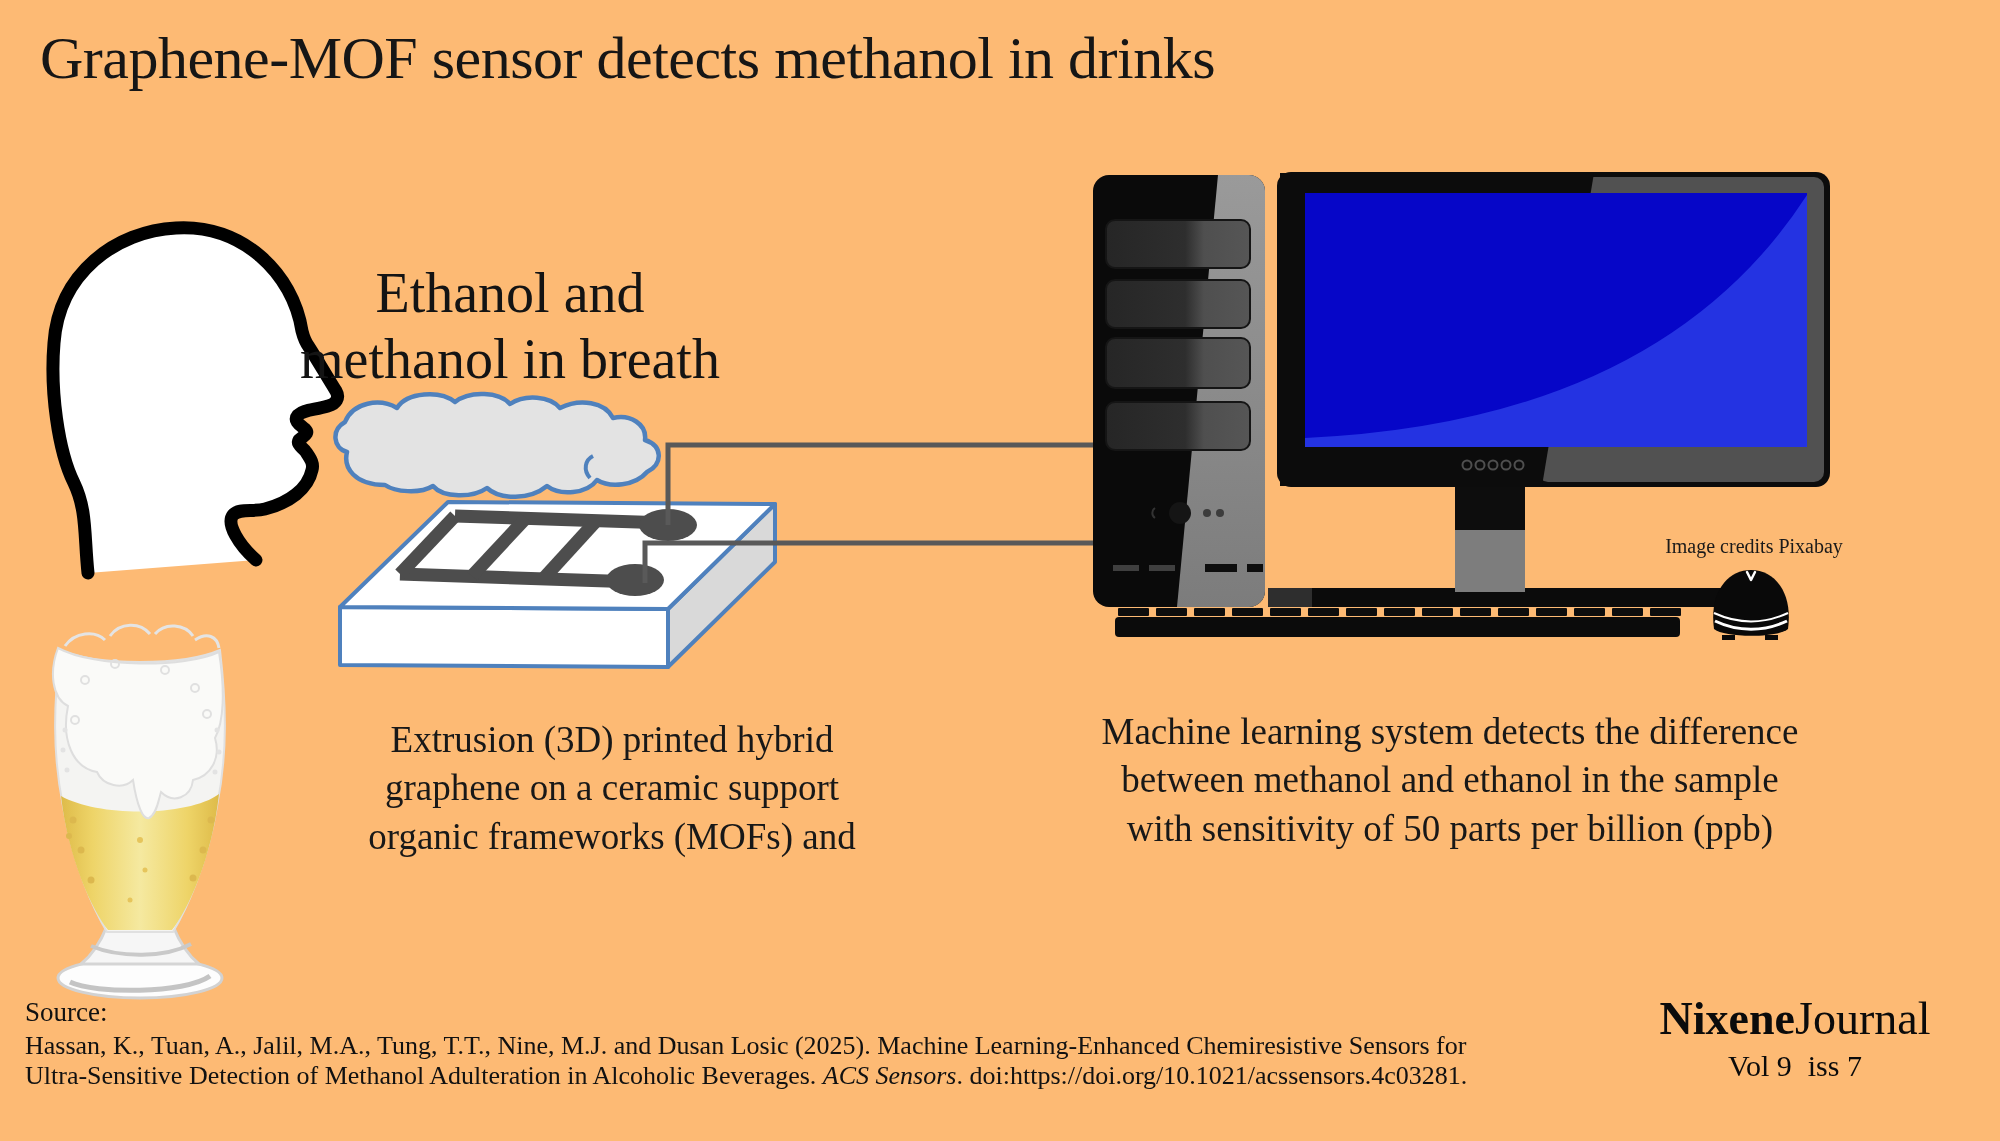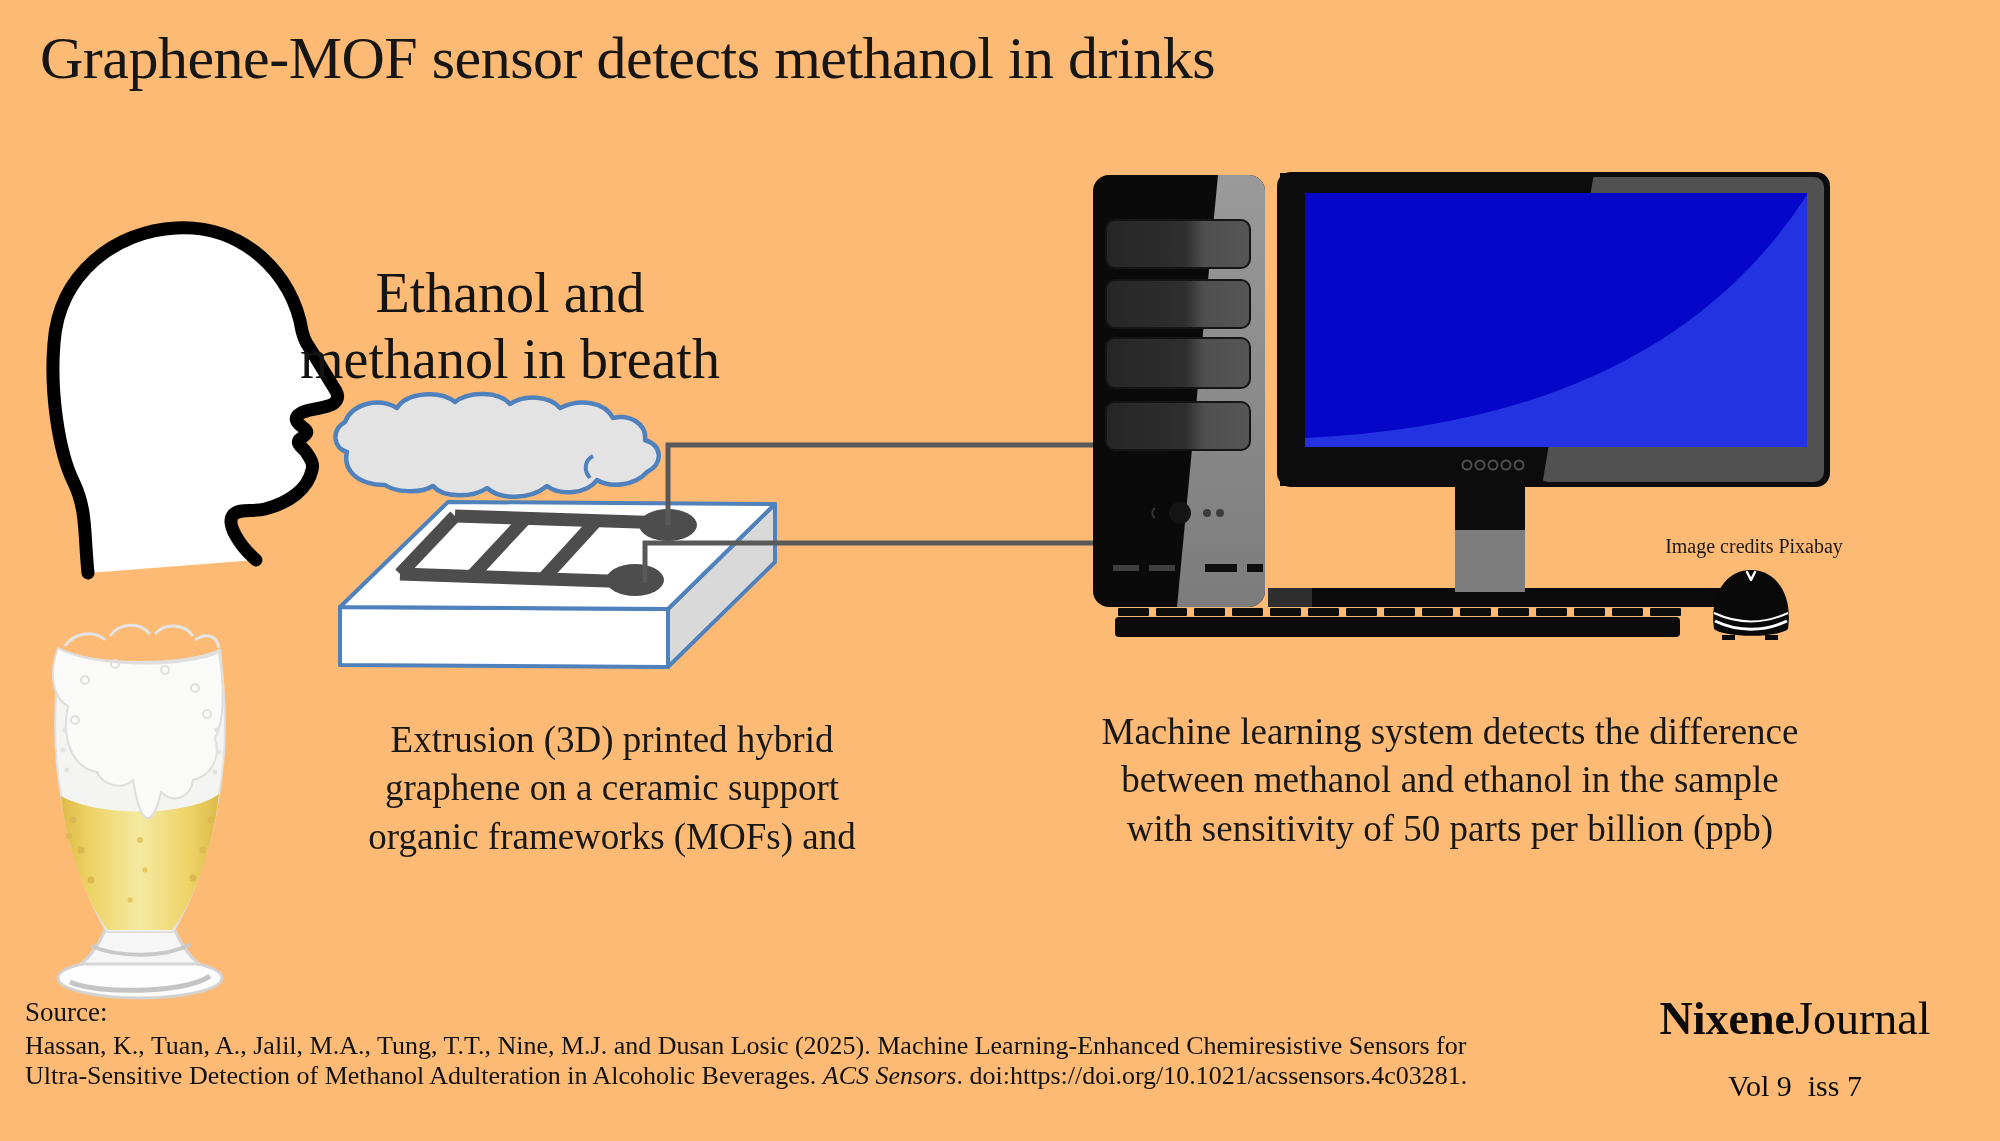--- a/index.html
+++ b/index.html
@@ -13,21 +13,21 @@
   .caption{position:absolute;text-align:center;font-size:37px;line-height:1.31;color:#181818;}
   .sensor-caption{left:342px;top:716px;width:540px;}
   .ml-caption{left:1000px;top:708px;width:900px;}
   .credits{position:absolute;left:1614px;top:512px;width:280px;text-align:center;font-size:20px;color:#1a1a1a;margin-top:23px;}
   .source{position:absolute;left:25px;top:997px;font-size:26px;line-height:30px;color:#111;}
   .source .lbl{font-size:27px;margin-bottom:4px;}
   .it{font-style:italic;}
   .journal{position:absolute;left:1630px;top:992px;width:330px;text-align:center;}
   .jname{font-size:46px;color:#0b0b0b;}
   .jname .b{font-weight:700;}
-  .jvol{font-size:30px;margin-top:24px;color:#0b0b0b;}
+  .jvol{font-size:30px;margin-top:4px;color:#0b0b0b;}
   .jvol .gap{margin-left:16px;}
   svg{display:block;}
 </style>
 </head>
 <body>
 
 <div class="canvas">
 
   <h1 class="title">Graphene-MOF sensor detects methanol in drinks</h1>
 

